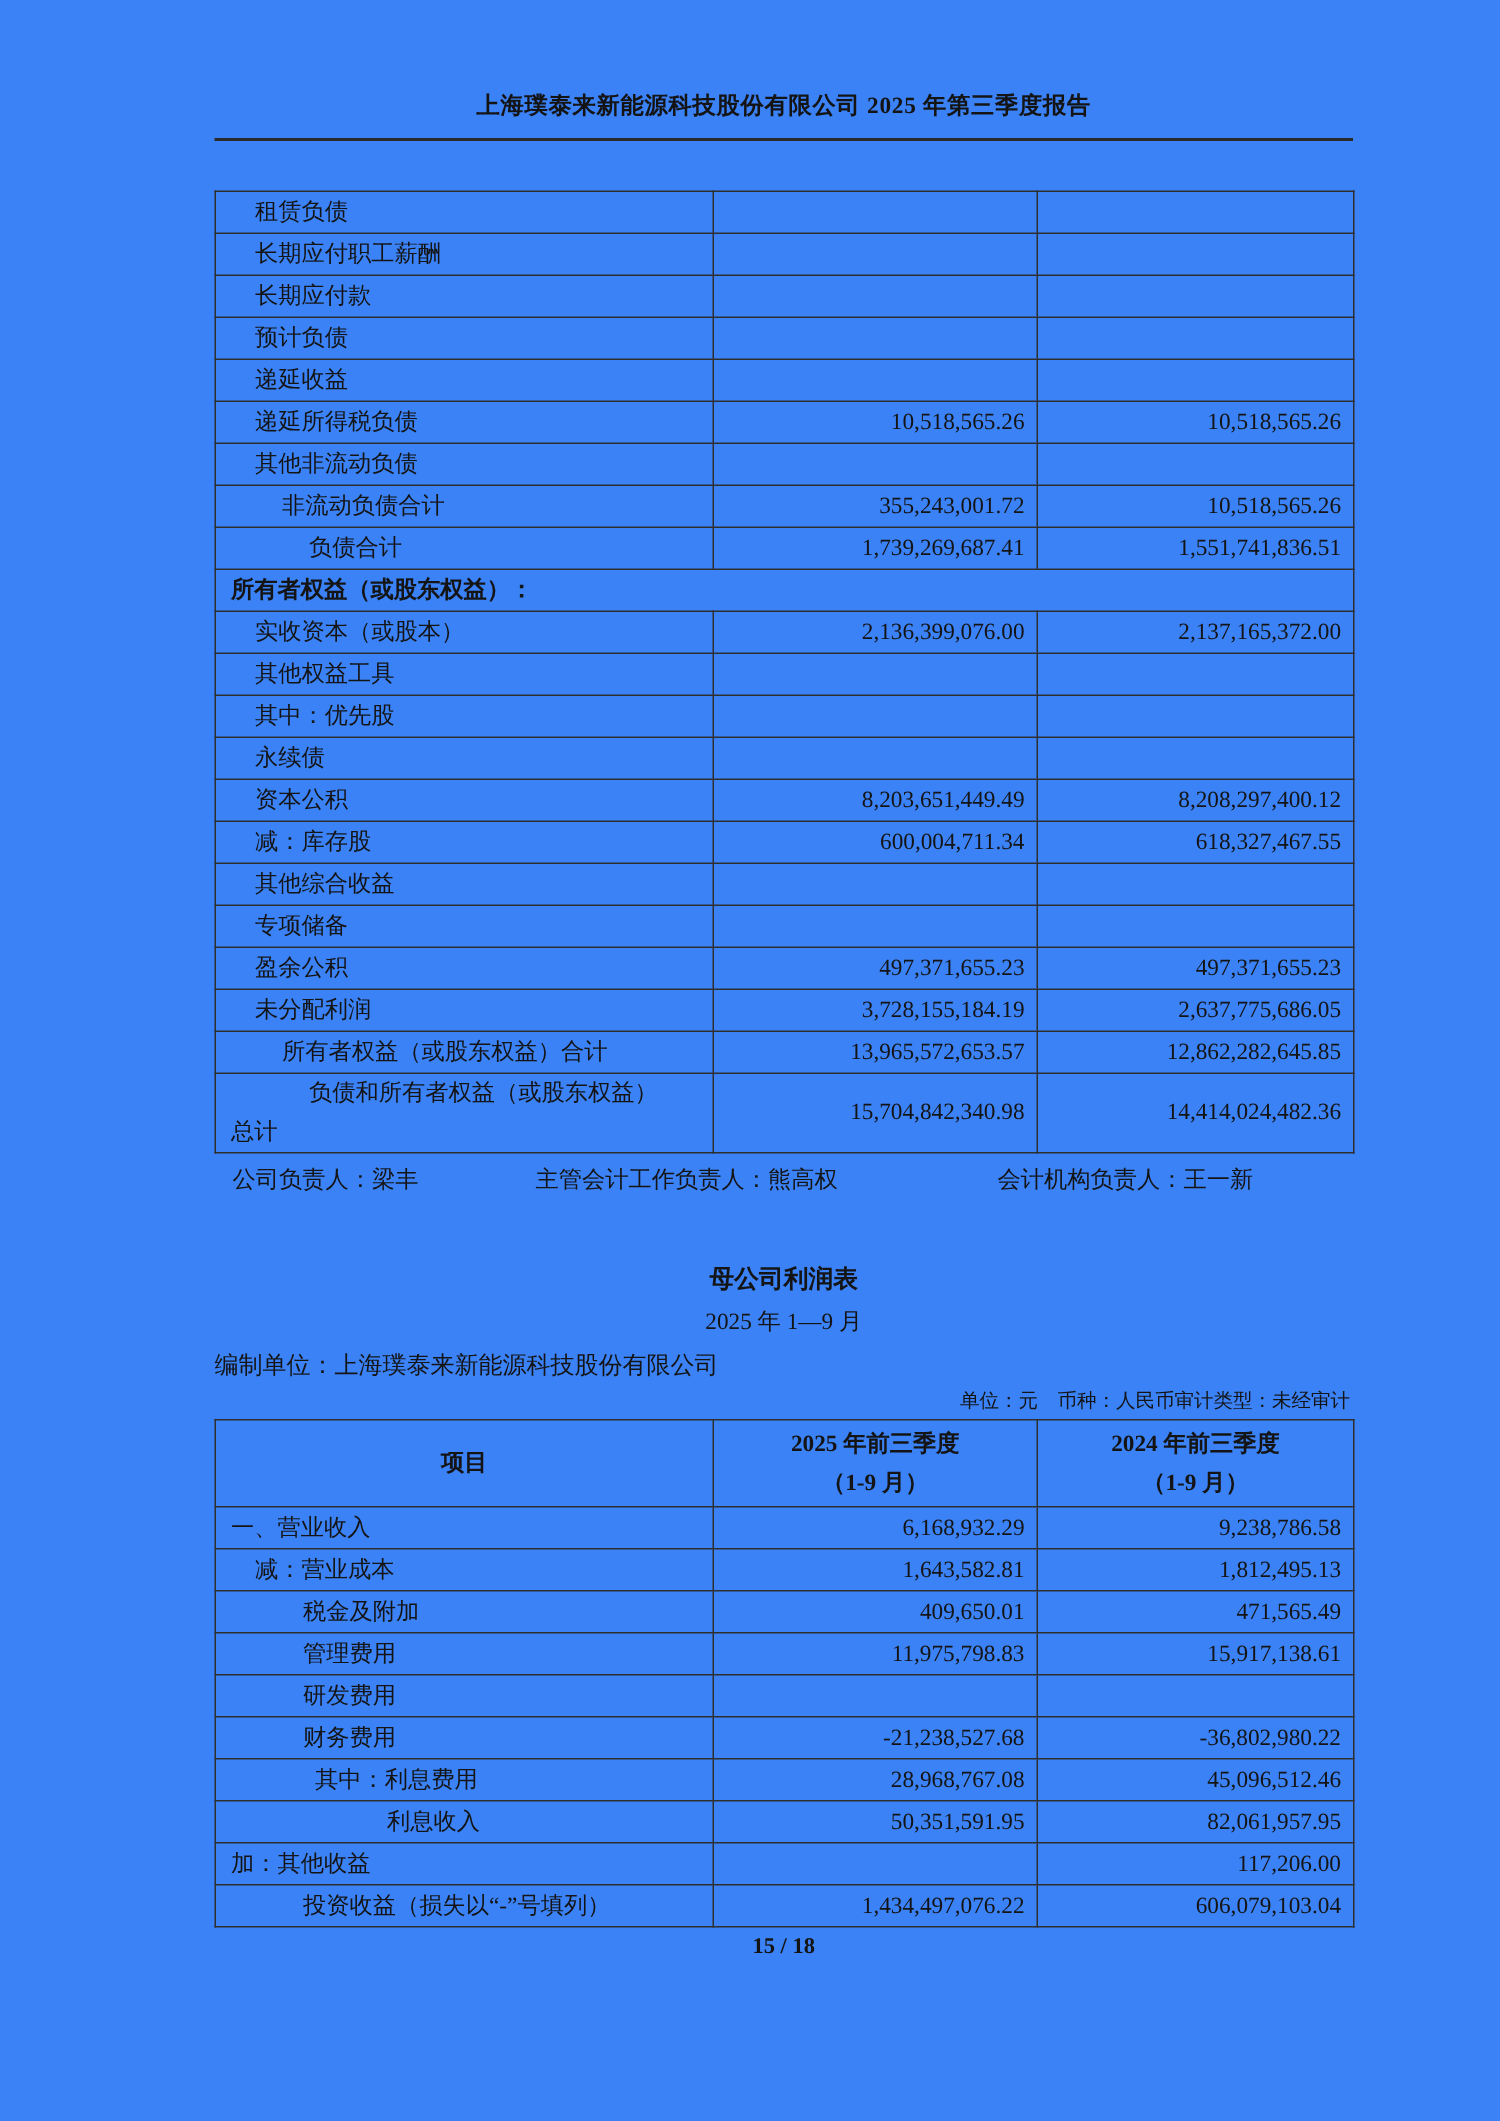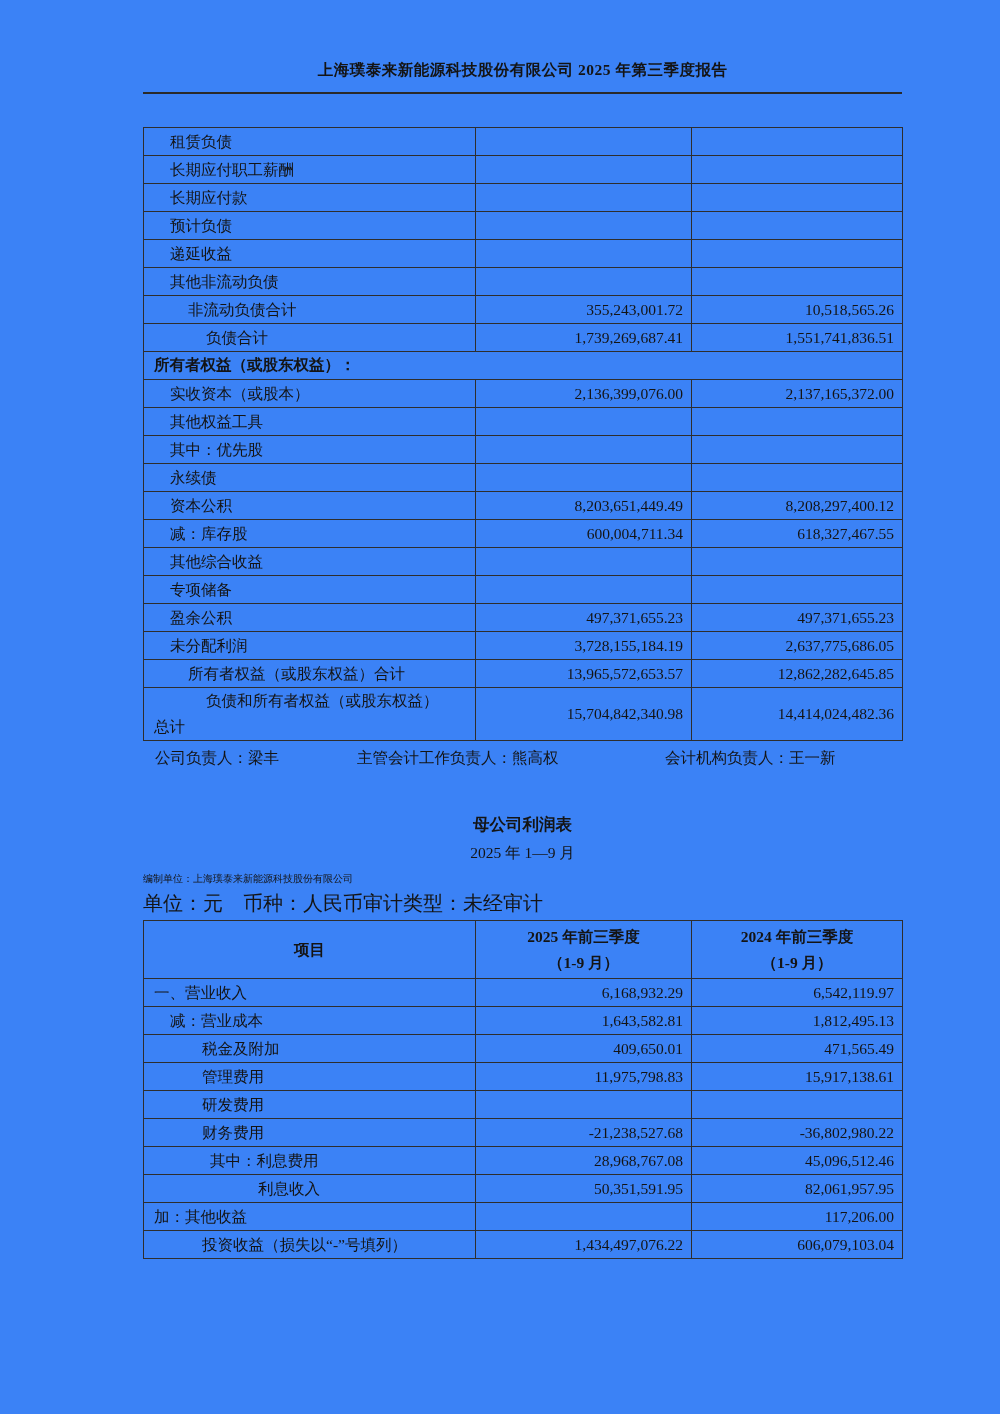--- a/index.html
+++ b/index.html
@@ -94,27 +94,27 @@
   }
   .is-period {
     width: 759px;
     text-align: center;
     font-size: 15.5px;
     margin-top: 7px;
   }
   .is-prepared {
     width: 759px;
     text-align: left;
-    font-size: 10px;
+    font-size: 16px;
     margin-top: 8px;
   }
   .is-unit {
     width: 759px;
-    text-align: left;
-    font-size: 20px;
+    text-align: right;
+    font-size: 13px;
     margin-top: 4px;
     padding-right: 2px;
   }
   .tbl2 { margin-top: 3px; }
 
   
   .page-number {
     width: 759px;
     text-align: center;
     font-weight: bold;
@@ -163,20 +163,27 @@
           </td>
           <td class="num"></td>
           <td class="num"></td>
         </tr>
         <tr>
           <td class="label">
             <div class="ind1">递延收益</div>
           </td>
           <td class="num"></td>
           <td class="num"></td>
+        </tr>
+        <tr>
+          <td class="label">
+            <div class="ind1">递延所得税负债</div>
+          </td>
+          <td class="num">10,518,565.26</td>
+          <td class="num">10,518,565.26</td>
         </tr>
         <tr>
           <td class="label">
             <div class="ind1">其他非流动负债</div>
           </td>
           <td class="num"></td>
           <td class="num"></td>
         </tr>
         <tr>
           <td class="label">
@@ -314,21 +321,21 @@
           <div>（1-9 月）</div>
         </th>
       </tr>
     </thead>
     <tbody>
         <tr>
           <td class="label">
             <div class="ind0">一、营业收入</div>
           </td>
           <td class="num">6,168,932.29</td>
-          <td class="num">6,542,119.97</td>
+          <td class="num">9,238,786.58</td>
         </tr>
         <tr>
           <td class="label">
             <div class="ind1">减：营业成本</div>
           </td>
           <td class="num">1,643,582.81</td>
           <td class="num">1,812,495.13</td>
         </tr>
         <tr>
           <td class="label">
@@ -382,14 +389,15 @@
         <tr>
           <td class="label">
             <div class="ind4">投资收益（损失以“-”号填列）</div>
           </td>
           <td class="num">1,434,497,076.22</td>
           <td class="num">606,079,103.04</td>
         </tr>
       </tbody>
   </table>
 
+  <div class="page-number">15 / 18</div>
 
 </div>
 
 </body></html>

